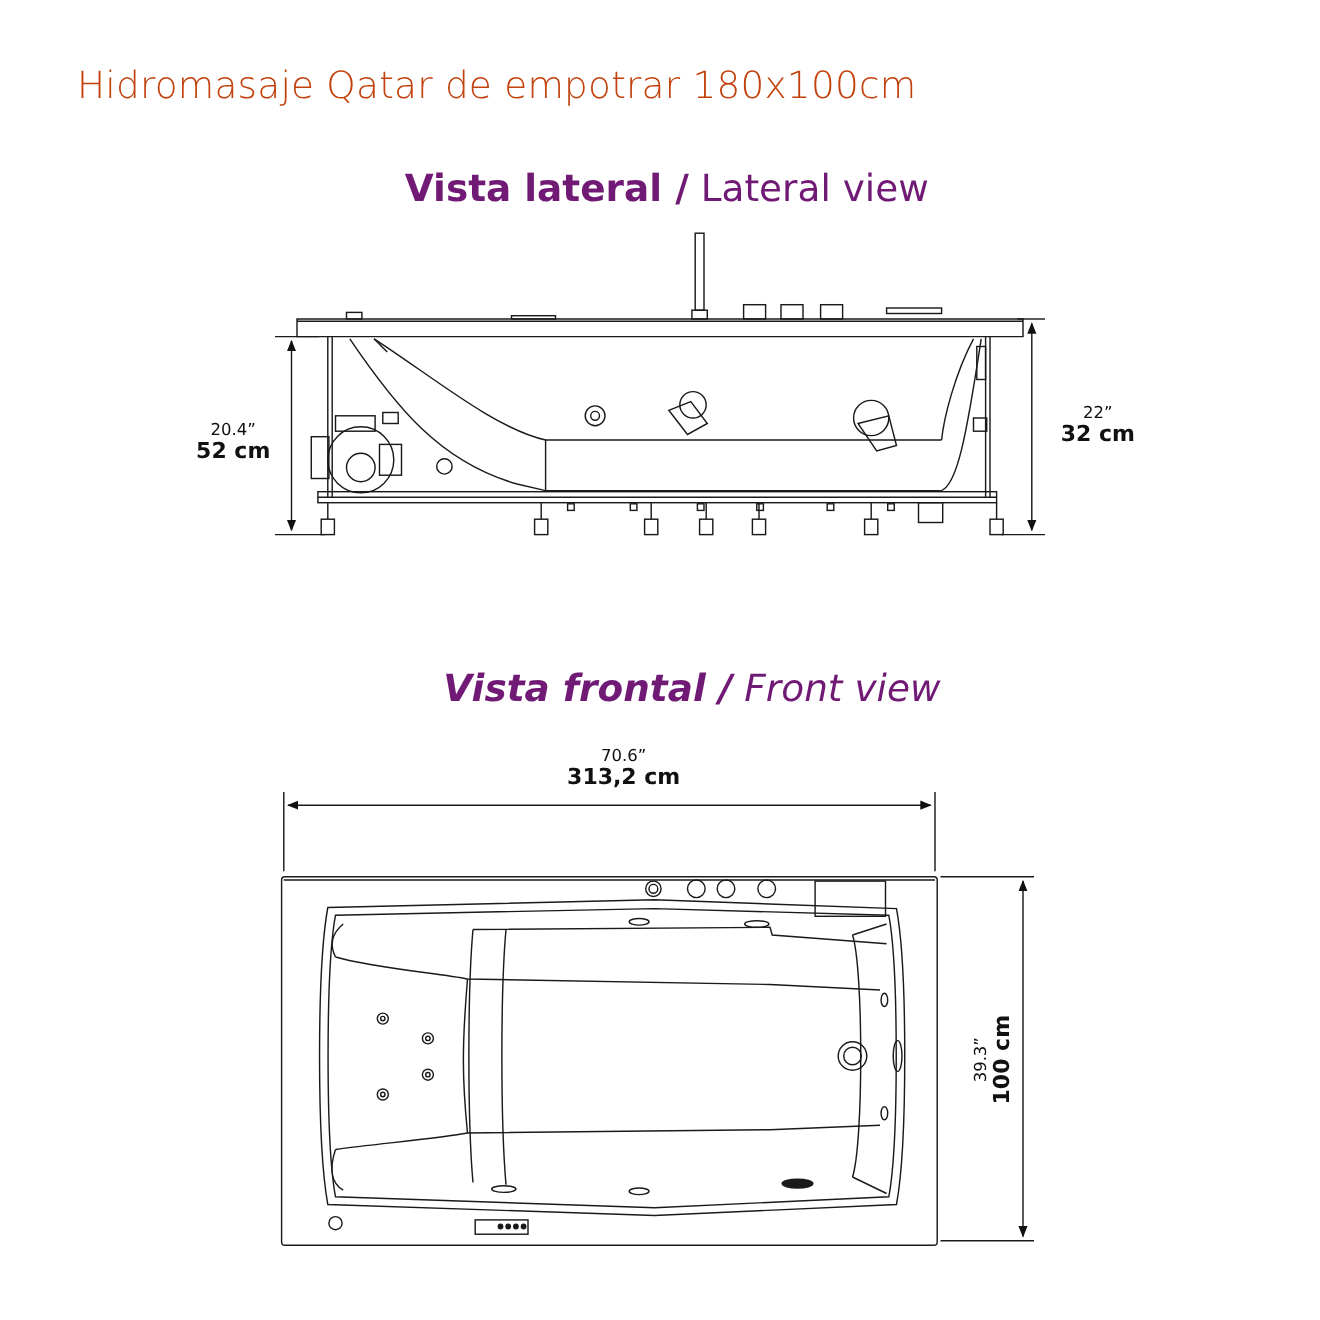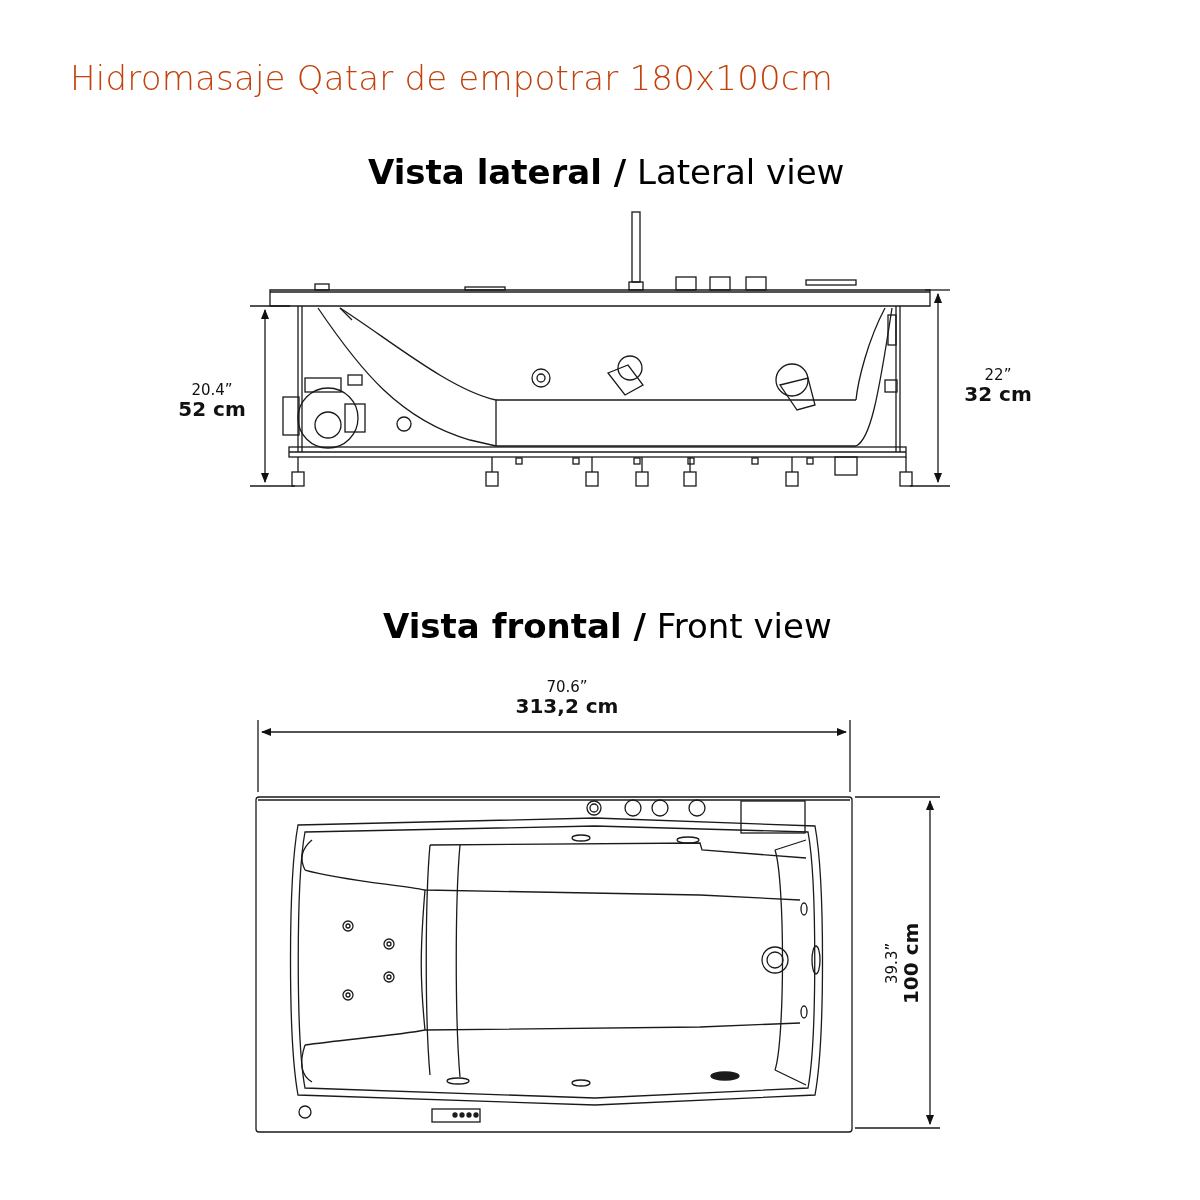--- a/index.html
+++ b/index.html
@@ -1,18 +1,18 @@
 <!DOCTYPE html>
 <html><head>
 <meta charset="utf-8">
 <style>
   html, body { margin: 0; padding: 0; background: #ffffff; }
   body { width: 1200px; height: 1200px; position: relative; overflow: hidden; font-family: "DejaVu Sans", sans-serif; color: #333; }
   .title { position: absolute; left: 70px; top: 58px; font-size: 34px; font-weight: 300; color: #c2410c; letter-spacing: 0.2px; font-family: "DejaVu Sans", sans-serif; }
-  .section-title { position: absolute; font-size: 34px; color: #000000; white-space: nowrap; font-family: "DejaVu Sans", sans-serif; }
+  .section-title { position: absolute; font-size: 34px; color: #701a75; white-space: nowrap; font-family: "DejaVu Sans", sans-serif; }
   .section-title .b { font-weight: bold; }
   .section-title .n { font-weight: normal; }
   .dim { position: absolute; text-align: center; color: #111; font-family: "DejaVu Sans", sans-serif; line-height: 1.05; }
   .dim .in { font-size: 15px; display: block; }
   .dim .cm { font-size: 20px; font-weight: bold; display: block; }
   .vert { transform: rotate(-90deg); transform-origin: center center; }
   svg { position: absolute; left: 0; top: 0; }
 </style>
 </head>
 <body>
@@ -26,21 +26,21 @@
 
 <div class="dim" style="left:172px; top:383px; width:80px;">
   <span class="in">20.4”</span>
   <span class="cm">52 cm</span>
 </div>
 <div class="dim" style="left:940px; top:368px; width:80px;padding-left:18px;">
   <span class="in">22”</span>
   <span class="cm">32 cm</span>
 </div>
 
-<div class="section-title" style="left:383px; top:606px;">
+<div class="section-title" style="left:403px; top:606px;font-style:italic;">
   <span class="b">Vista frontal /</span>
   <span class="n">Front view</span>
 </div>
 
 <div class="dim" style="left:507px; top:680px; width:120px;">
   <span class="in">70.6”</span>
   <span class="cm">313,2 cm</span>
 </div>
 <div class="dim vert" style="left:848px; top:945px; width:110px;">
   <span class="in">39.3”</span>

